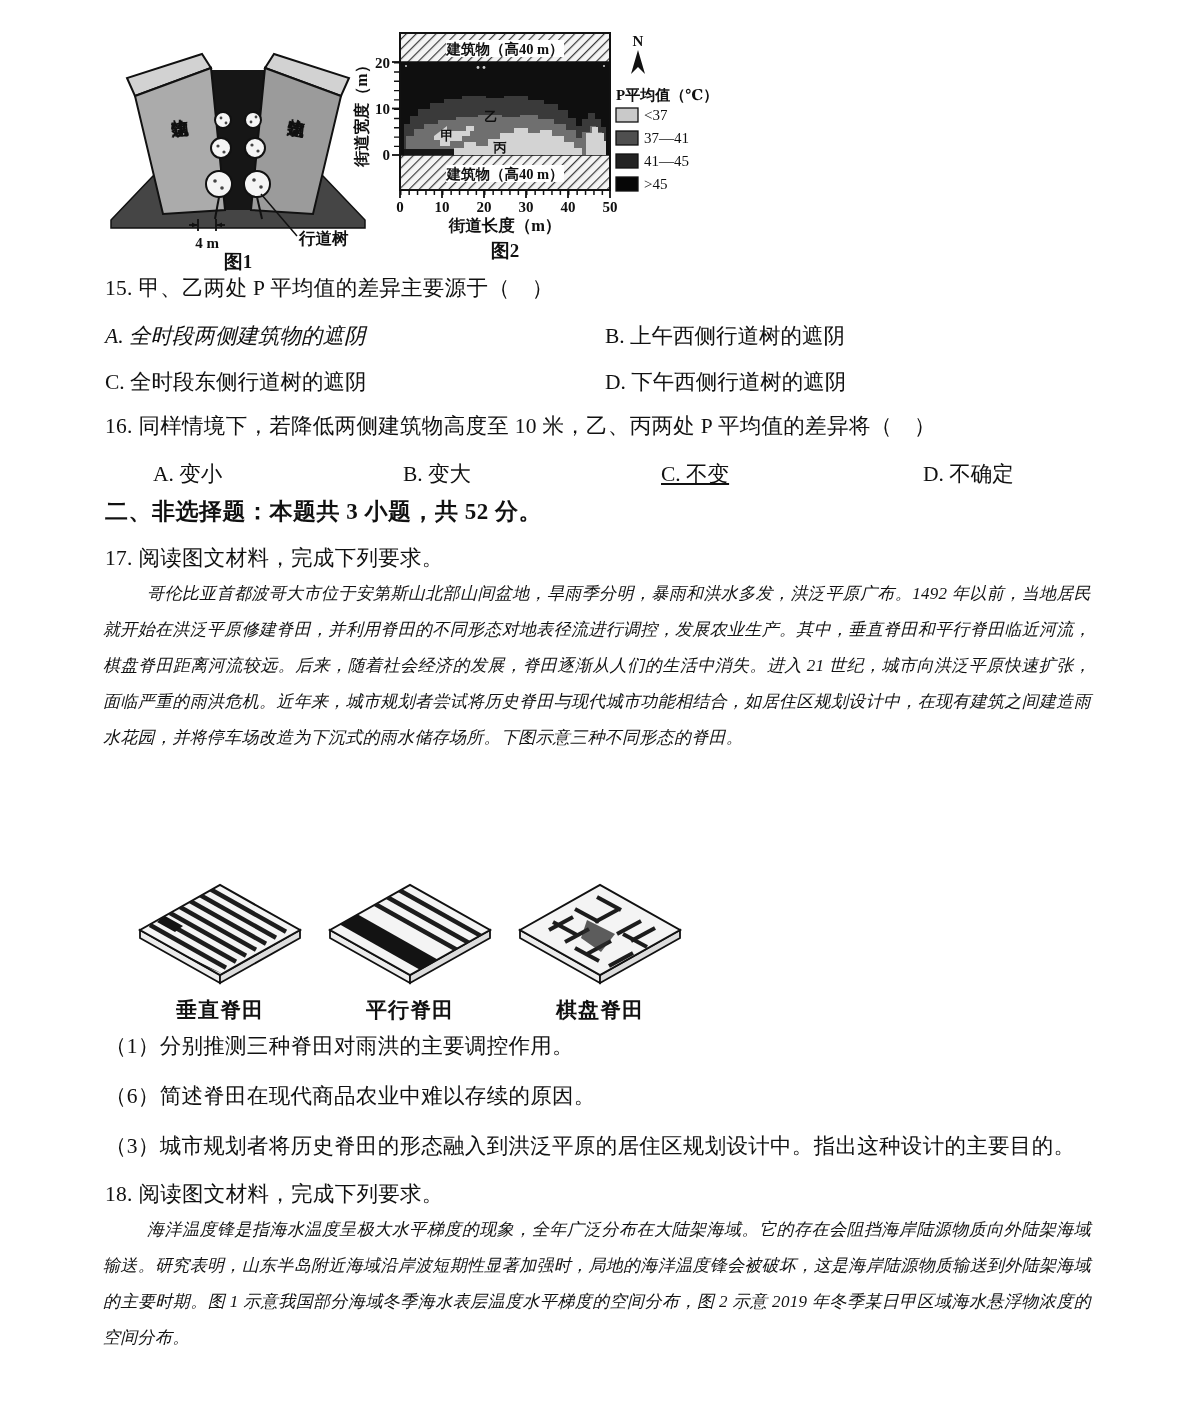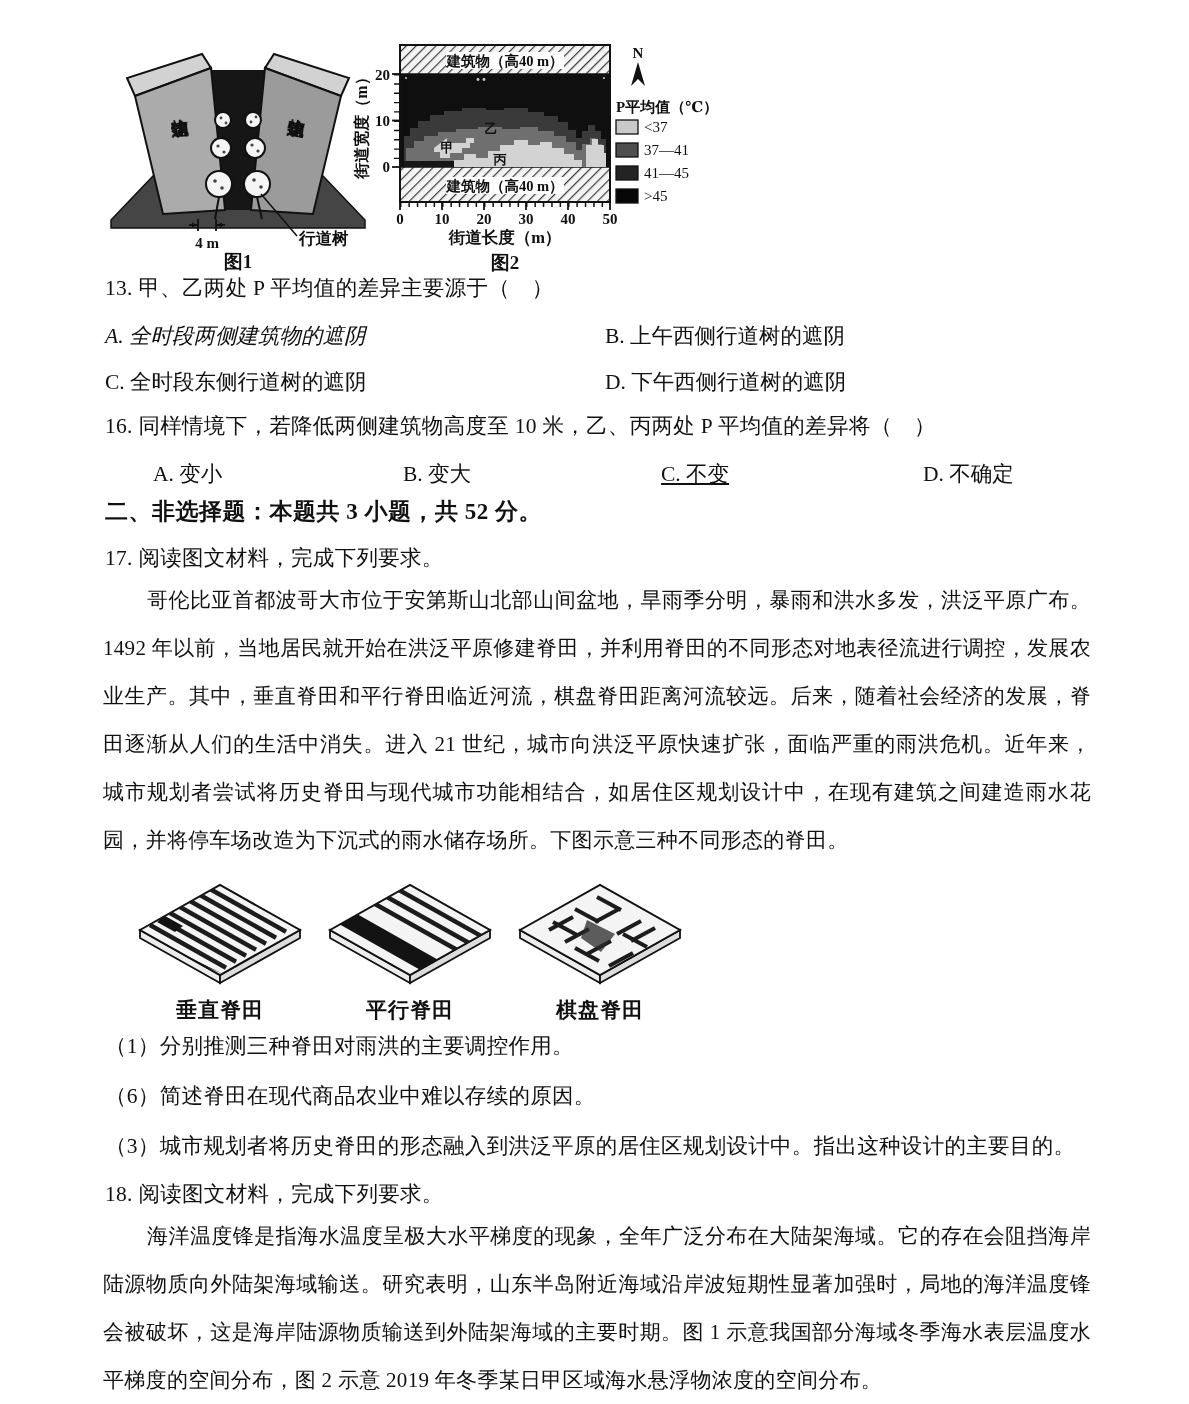--- a/index.html
+++ b/index.html
@@ -6,22 +6,22 @@
   .page {
     position:relative; width:1189px; height:1404px; margin:0 auto;
     background:#ffffff; color:#111;
     font-family:"Liberation Serif","DejaVu Serif",serif;
     overflow:hidden;
   }
   .abs { position:absolute; }
   .stem { font-size:21.5px; width:985px; letter-spacing:0.3px; }
   .optrow { display:flex; font-size:21.5px; width:1000px; }
   .para {
-    font-size:21px; line-height:48px; width:988px;
-    text-align:justify; text-indent:44px; letter-spacing:0.3px;
+    font-size:17px; line-height:36px; width:988px;
+    text-align:justify; text-indent:44px; letter-spacing:0.3px;font-style:italic;
   }
   .sec { font-size:23px; font-weight:bold; letter-spacing:0.5px; }
   .ridge-box { width:190px; text-align:center; }
   .ridge-label { font-size:21px; font-weight:bold; margin-top:2px; letter-spacing:1px; }
   svg text { font-family:"Liberation Serif","DejaVu Serif",serif; fill:#101010; }
   .fig-caption { font-weight:bold; }
 </style>
 </head>
 <body>
 
@@ -78,21 +78,21 @@
       <polygon points="114,197 119,194.5 119,199.5" fill="#111"></polygon>
       <text x="104" y="220" font-size="15" font-weight="bold" text-anchor="middle">4 m</text>
 
       <line x1="158" y1="166" x2="194" y2="208" stroke="#111" stroke-width="1.5"></line>
       <text x="196" y="216" font-size="16.5" font-weight="bold">行道树</text>
 
       <text x="135" y="240" font-size="19" font-weight="bold" text-anchor="middle" class="fig-caption">图1</text>
     </svg>
   </div>
 
-  <div class="abs" style="left:350px; top:32px;">
+  <div class="abs" style="left:350px; top:20px;">
     <svg width="400" height="250" viewBox="0 0 400 250">
       <defs>
         <pattern id="hatch" patternUnits="userSpaceOnUse" width="7" height="7" patternTransform="rotate(45)">
           <rect width="7" height="7" fill="#f4f4f4"></rect>
           <line x1="0" y1="0" x2="0" y2="7" stroke="#3a3a3a" stroke-width="2.4"></line>
         </pattern>
       </defs>
 
       <rect x="50" y="13" width="210" height="29" fill="url(#hatch)" stroke="#111" stroke-width="1.5"></rect>
       <rect x="50" y="135" width="210" height="35" fill="url(#hatch)" stroke="#111" stroke-width="1.5"></rect>
@@ -165,21 +165,21 @@
         <rect x="266" y="134" width="22" height="14" stroke="#111" stroke-width="1.3" fill="#232323"></rect>
         <text x="294" y="146" font-size="15">41—45</text>
         <rect x="266" y="157" width="22" height="14" stroke="#111" stroke-width="1.3" fill="#060606"></rect>
         <text x="294" y="169" font-size="15">&gt;45</text>
       </g>
 
       <text x="155" y="237" font-size="19" font-weight="bold" text-anchor="middle" class="fig-caption">图2</text>
     </svg>
   </div>
 
-  <div class="abs stem" style="left:105px; top:273px;">13. 甲、乙两处 P 平均值的差异主要源于（　）</div>
+  <div class="abs stem" style="left:105px; top:273px;">15. 甲、乙两处 P 平均值的差异主要源于（　）</div>
   <div class="abs optrow" style="left:105px; top:321px;">
     <span style="width:500px;font-style:italic;">A. 全时段两侧建筑物的遮阴</span>
     <span>B. 上午西侧行道树的遮阴</span>
   </div>
   <div class="abs optrow" style="left:105px; top:367px;">
     <span style="width:500px;">C. 全时段东侧行道树的遮阴</span>
     <span>D. 下午西侧行道树的遮阴</span>
   </div>
 
   <div class="abs stem" style="left:105px; top:411px;">16. 同样情境下，若降低两侧建筑物高度至 10 米，乙、丙两处 P 平均值的差异将（　）</div>

